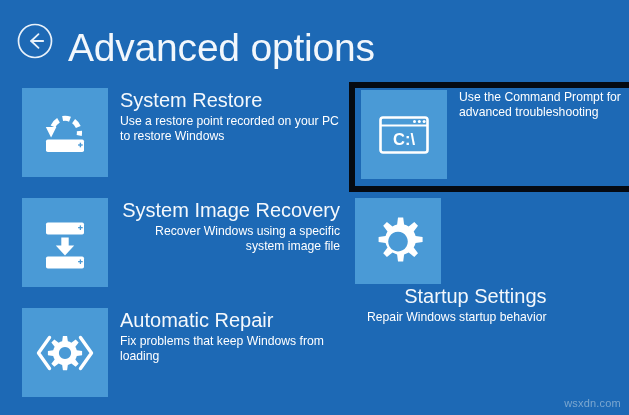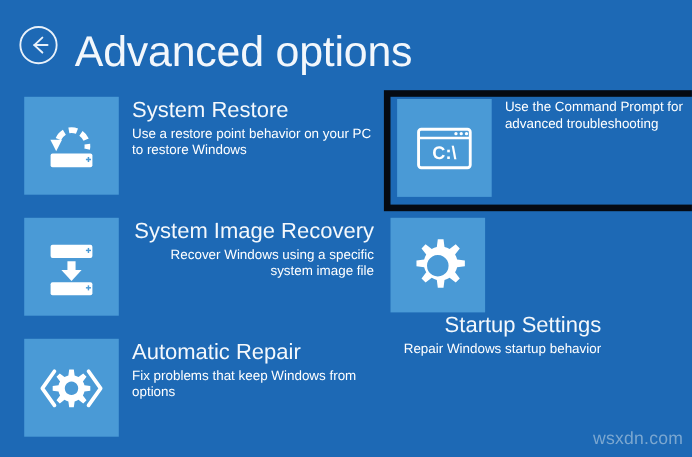--- a/index.html
+++ b/index.html
@@ -119,21 +119,21 @@
     font-weight: 400;
     line-height: 15px;
     color: #ffffff;
   }
 
   
   #watermark {
     position: absolute;
     right: 8px;
     bottom: 6px;
-    font-size: 16px;
+    font-size: 11px;
     color: #7ba7d0;
     letter-spacing: 0.2px;
     font-family: "Liberation Sans", sans-serif;
     margin-left: 19px;
   }
 
   svg { display: block; }
 </style>
 </head>
 <body>
@@ -170,21 +170,21 @@
 
           <rect x="9" y="34.5" width="38" height="12.5" rx="1.8" fill="#ffffff"></rect>
           <g fill="#4a9ad6">
             <rect x="41.1" y="39.3" width="4.6" height="1.4"></rect>
             <rect x="42.7" y="37.7" width="1.4" height="4.6"></rect>
           </g>
         </svg>
       </div>
       <div class="tile-text">
         <div class="tile-title">System Restore</div>
-        <div class="tile-desc">Use a restore point behavior on your PC to restore Windows</div>
+        <div class="tile-desc">Use a restore point recorded on your PC to restore Windows</div>
       </div>
     </div>
 
     <div class="option-item selected">
       <div class="tile-icon">
         <svg width="56" height="48" viewBox="0 0 56 48">
           <rect x="4.5" y="6.5" width="47" height="35" rx="2.5" fill="none" stroke="#ffffff" stroke-width="2.6"></rect>
           <line x1="4.5" y1="14.5" x2="51.5" y2="14.5" stroke="#ffffff" stroke-width="2.2"></line>
           <circle cx="38.5" cy="10.5" r="1.5" fill="#ffffff"></circle>
           <circle cx="43.3" cy="10.5" r="1.5" fill="#ffffff"></circle>
@@ -287,20 +287,20 @@
             a12.8 12.8 0 0 1 1.45 -3.5
             l-3.3 -4.3 l3.0 -3.0 l4.3 3.3
             a12.8 12.8 0 0 1 3.5 -1.45
             Z
             M31.0 16.9
             a6.1 6.1 0 1 0 0.001 0 Z"></path>
         </svg>
       </div>
       <div class="tile-text">
         <div class="tile-title">Automatic Repair</div>
-        <div class="tile-desc">Fix problems that keep Windows from options</div>
+        <div class="tile-desc">Fix problems that keep Windows from loading</div>
       </div>
     </div>
   </div>
 
 </div>
 
 <div id="watermark">wsxdn.com</div>
 
 </body></html>

